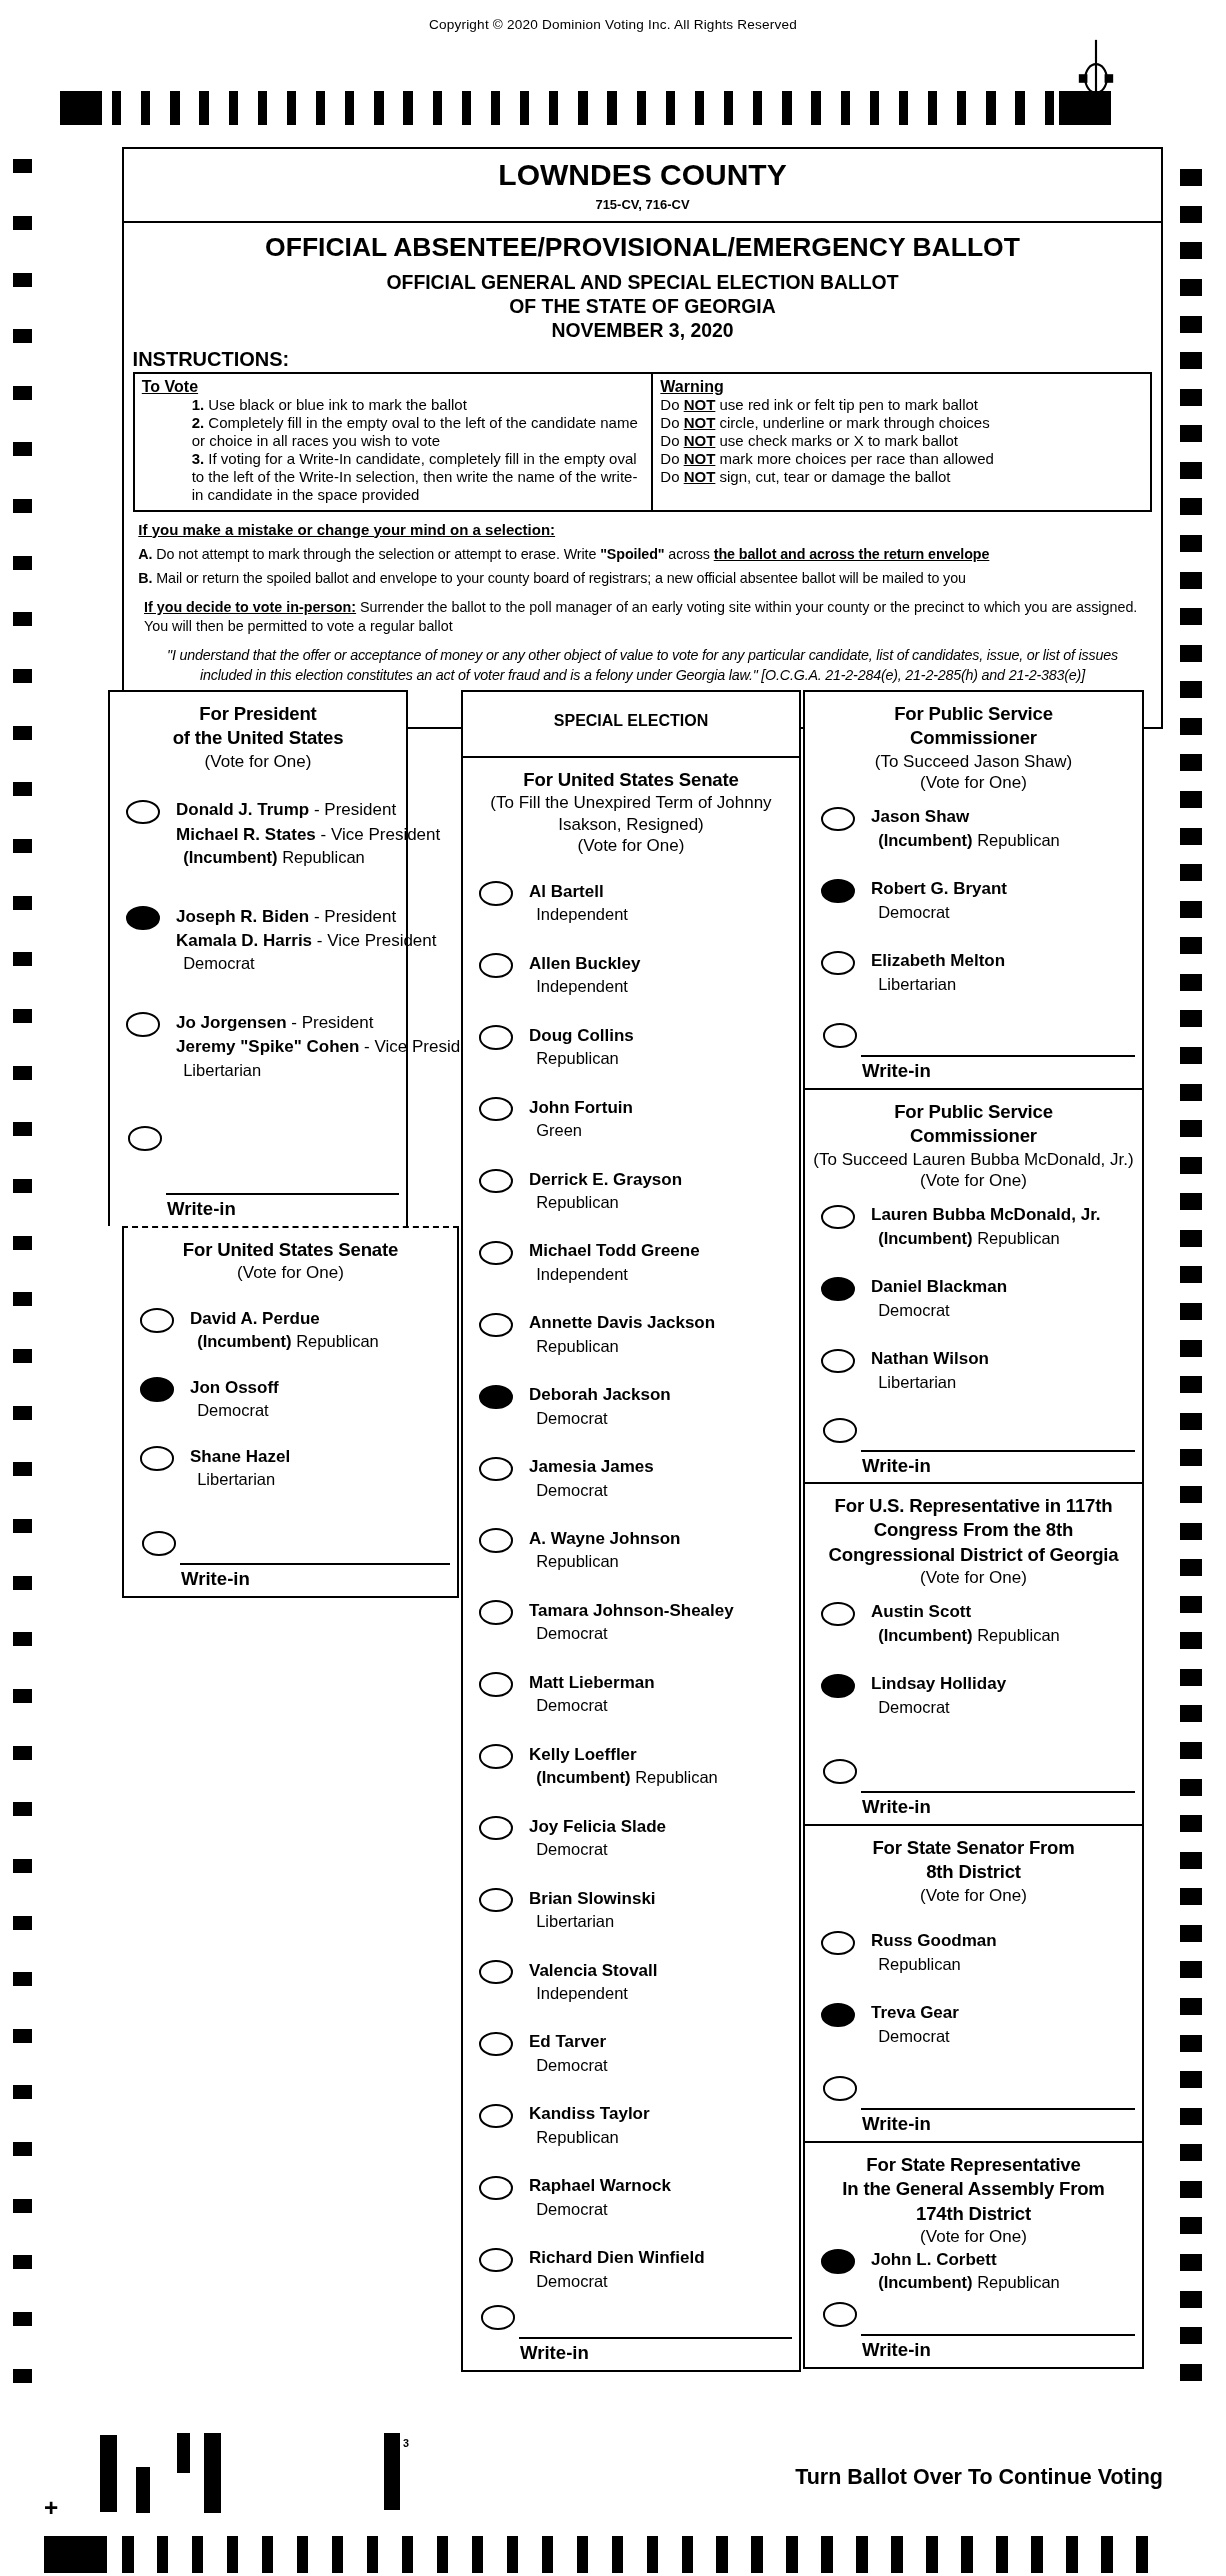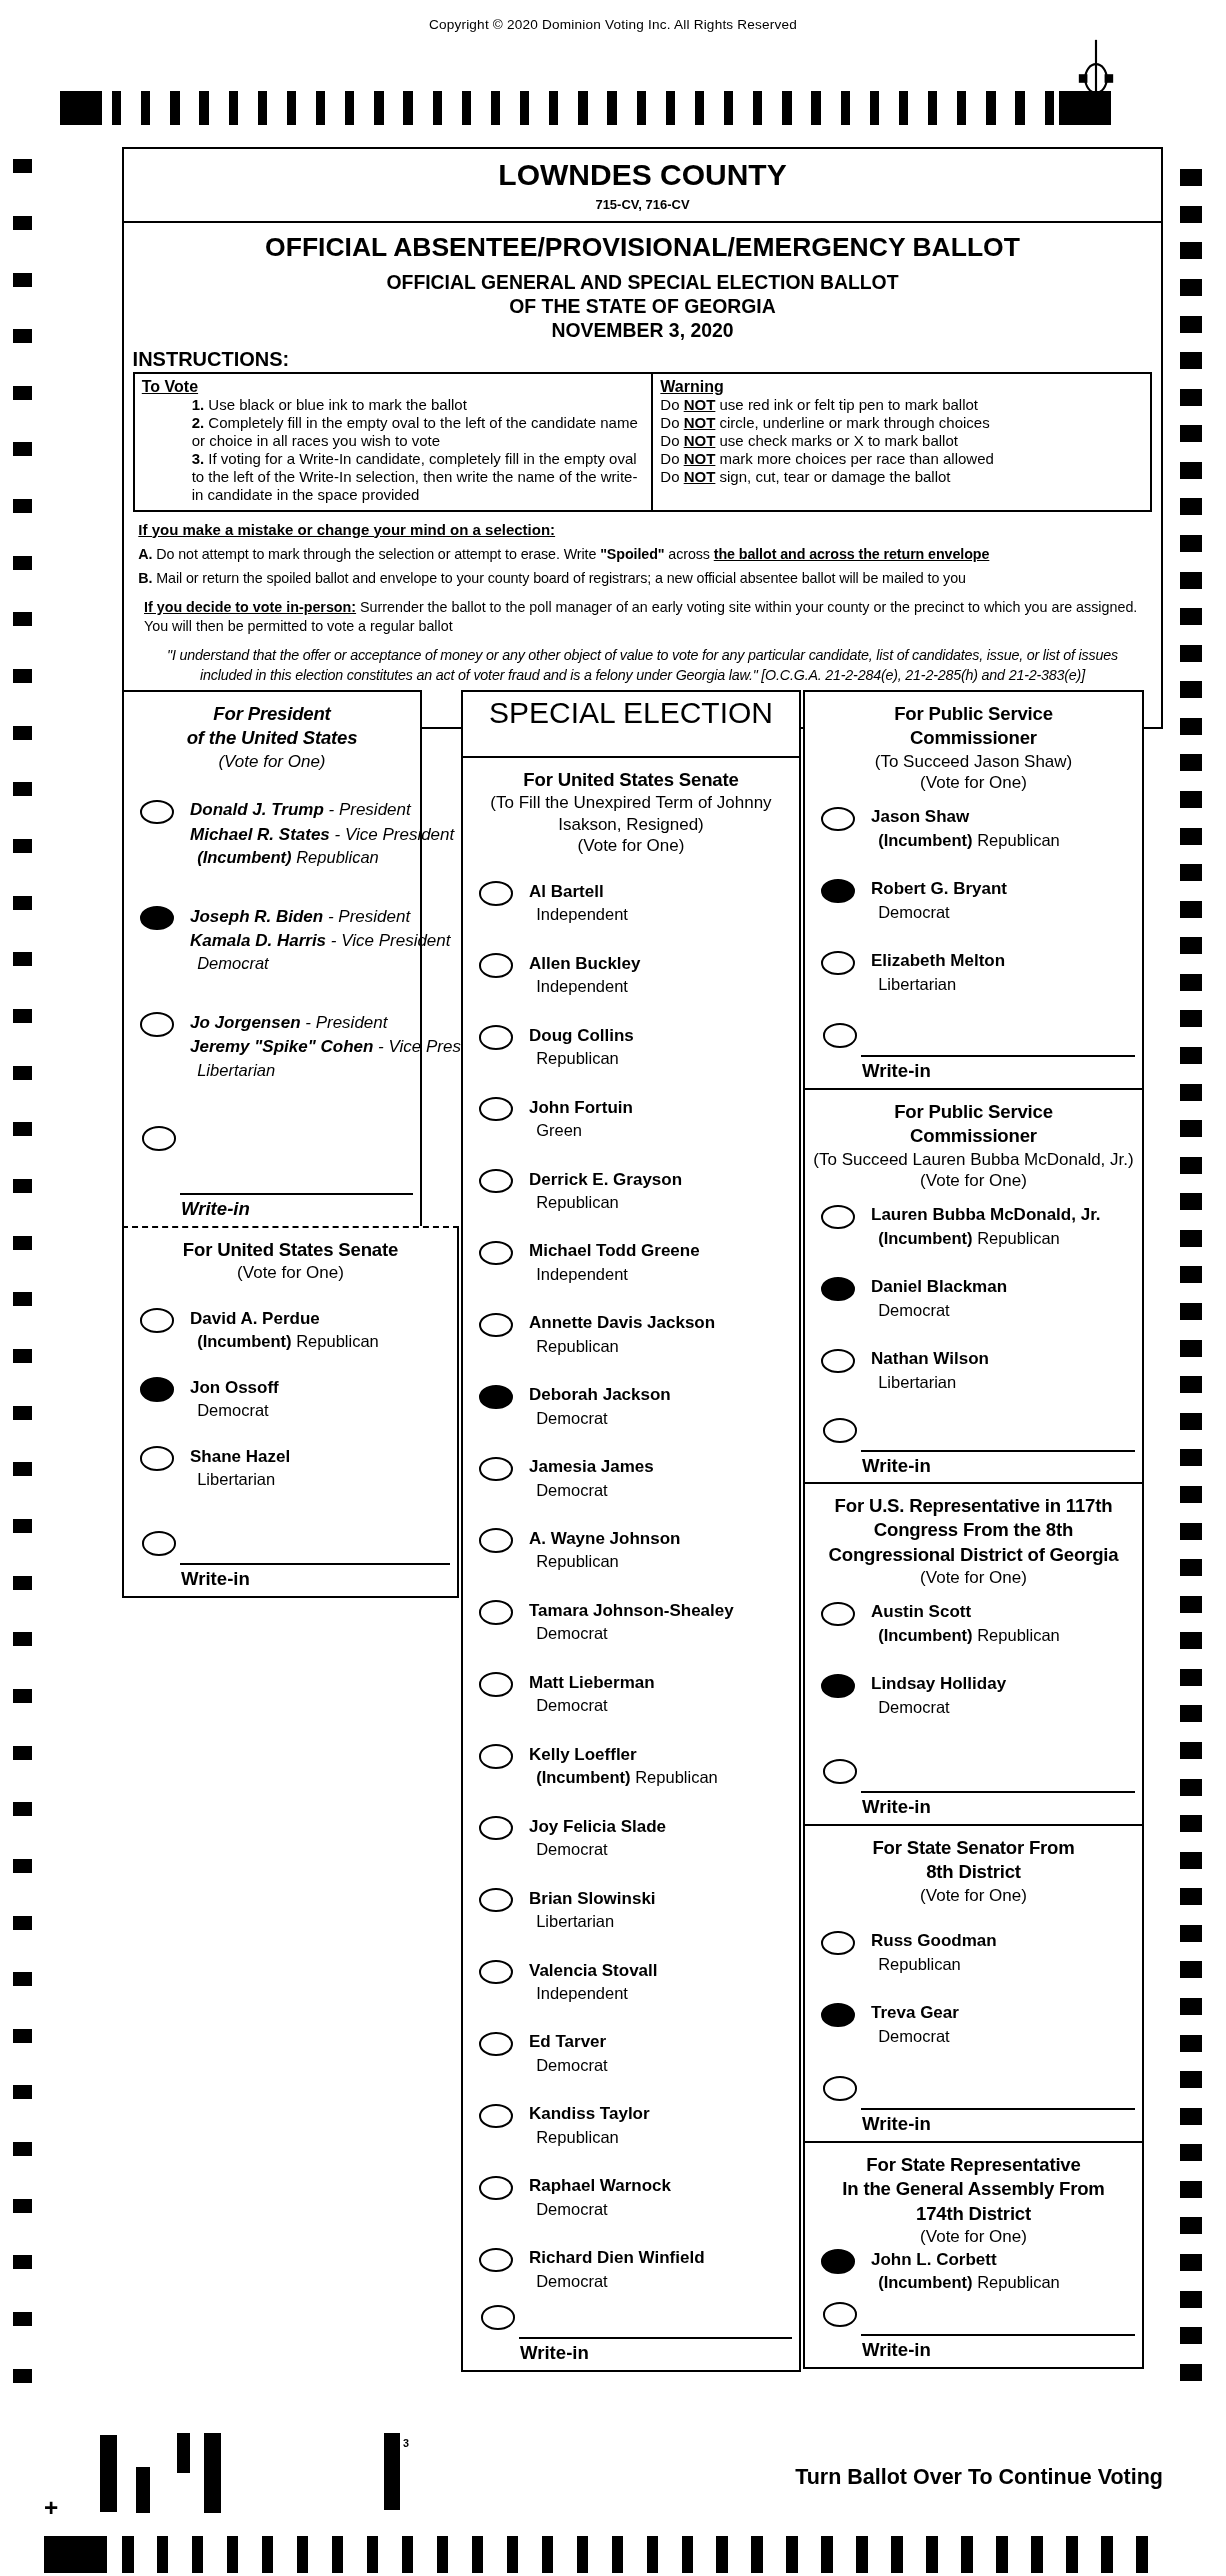--- a/index.html
+++ b/index.html
@@ -54,23 +54,23 @@
   .ctext{min-width:0;}
   .nm{font-size:17px;line-height:24.4px;white-space:nowrap;}
   .nb{font-weight:bold;}
   .party{font-size:16.5px;line-height:21.5px;margin-left:7.2px;}
   .party .ib{font-weight:bold;}
   .wi{position:absolute;left:17px;right:7.2px;bottom:4.3px;}
   .wi .oval{margin-left:1.4px;margin-bottom:7.2px;}
   .wi-lg .oval{margin-bottom:42px;}
   .wi-line{border-top:2.2px solid #000;margin-left:39px;}
   .wi-label{margin-left:40px;font-weight:bold;font-size:18.6px;line-height:27px;}
-  .special-label{font-size:30px;font-weight:normal;text-align:center;padding-top:4px;}
+  .special-label{font-size:16px;font-weight:bold;text-align:center;padding-top:20px;}
   
-  #contest-president{left:122px;top:690px;width:300px;height:536px;border-bottom:none;font-style:italic;}
+  #contest-president{left:108px;top:690px;width:300px;height:536px;border-bottom:none;}
   #contest-us-senate{left:122px;top:1226px;width:337px;height:372px;border-top:2.2px dashed #000;}
   #special-label-box{left:461px;top:690px;width:340px;height:68px;border-bottom:none;}
   #contest-us-senate-special{left:461px;top:756px;width:340px;height:1616px;}
   #contest-psc-shaw{left:803px;top:690px;width:341px;height:400px;}
   #contest-psc-mcdonald{left:803px;top:1088px;width:341px;height:397px;}
   #contest-us-rep-117{left:803px;top:1482px;width:341px;height:344px;}
   #contest-state-senator-8{left:803px;top:1824px;width:341px;height:319px;}
   #contest-state-rep-174{left:803px;top:2141px;width:341px;height:228px;}
   
   .turnover{position:absolute;right:63px;top:2465px;font-size:21.5px;font-weight:bold;}

